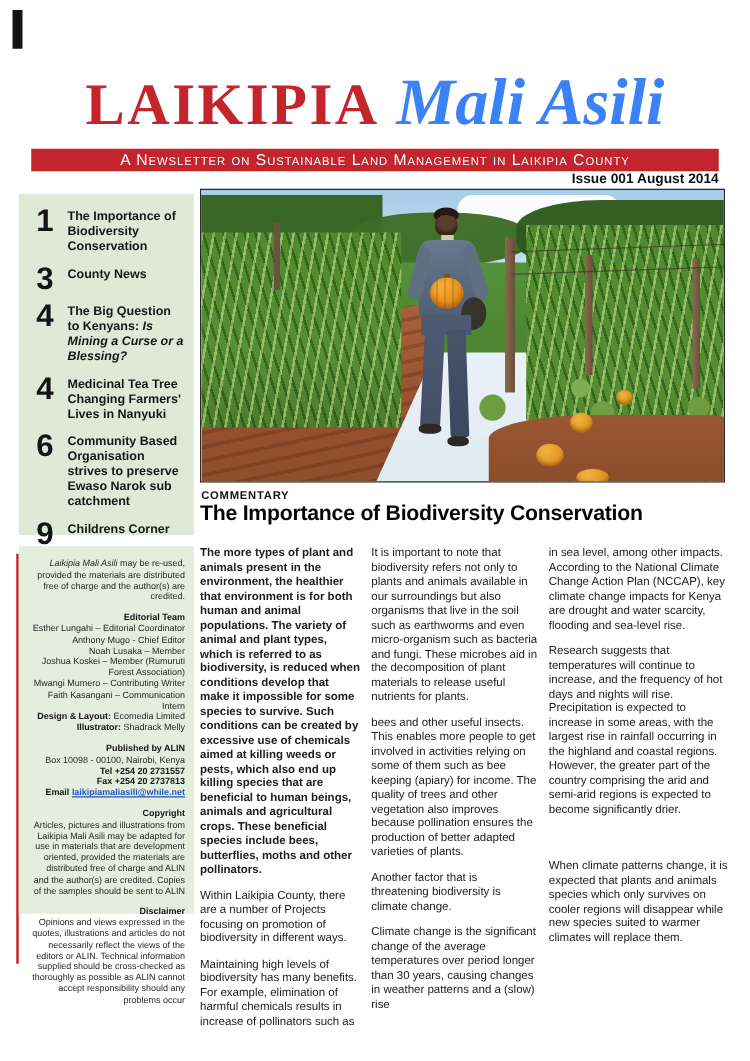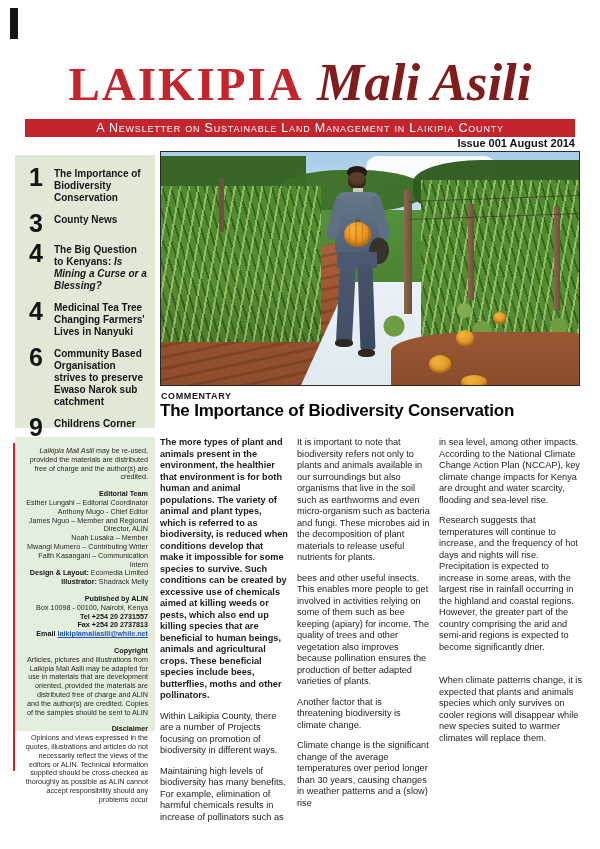--- a/index.html
+++ b/index.html
@@ -9,21 +9,21 @@
     background: #ffffff; overflow: hidden;
     font-family: "Liberation Sans", sans-serif; color:#111;
   }
   
   .reg-mark { position:absolute; left:10px; top:8px; width:8px; height:31px; background:#141414; }
 
   
   .masthead { position:absolute; left:0; top:52px; width:100%; text-align:center; white-space:nowrap;
               font-family:"Liberation Serif", serif; line-height:60px; }
   .title-main { font-size:47px; font-weight:bold; letter-spacing:2px; color:#c4242b; }
-  .title-accent { font-size:53px; font-weight:bold; font-style:italic; color:#7f1d1d; }
+  .title-accent { font-size:53px; font-weight:bold; font-style:italic; color:#3b82f6; }
   .banner { position:absolute; left:25px; top:119px; width:550px; height:18px; background:#c4242b;
             color:#ffffff; text-align:center; line-height:18px; font-size:12.5px;
             font-variant:small-caps; letter-spacing:0.8px; }
   .issue-line { position:absolute; right:25px; top:137px; font-size:11px; font-weight:bold; color:#101010; }
 
   
   .contents-box { position:absolute; left:15px; top:155px; width:140px; height:273px;
                   background:#dfe9d5; padding:12px 8px 0 12px; }
   .contents-title { font-size:24px; font-weight:bold; letter-spacing:0.5px; margin:2px 0 12px 2px; color:#141414; }
   .contents-item { display:flex; gap:9px; margin-bottom:9px; }
@@ -113,21 +113,21 @@
 
   
   .kicker { position:absolute; left:161px; top:391px; font-size:9px; font-weight:bold; letter-spacing:0.6px; color:#141414; }
   .headline { position:absolute; left:160px; top:401px; width:425px; font-size:17px; font-weight:bold;
               letter-spacing:-0.2px; color:#060606; }
   .columns { position:absolute; left:160px; top:437px; width:424px; display:flex; gap:9px; }
   .col { font-size:9.2px; line-height:11.5px; color:#1c1c1c; }
   .col.c1 { width:128px; } .col.c2 { width:133px; } .col.c3 { width:145px; }
   .col p { margin-bottom:9px; }
   .col p.lead { font-weight:bold; }
-  .col p.gap-after { margin-bottom:22px; }
+  .col p.gap-after { margin-bottom:34px; }
 
   
   .info-rule { position:absolute; left:13px; top:443px; width:2px; height:328px; background:#c4242b; }
   .info-box { position:absolute; left:15px; top:437px; width:140px; height:294px; background:#e4eedd;
               padding:10px 7px 0 8px; font-size:7.2px; line-height:8.8px; text-align:right; color:#272727; }
   .info-box .sec { margin-bottom:8px; }
   .info-box .b { font-weight:bold; color:#151515;text-align:right; }
   .info-box .it { font-style:italic; }
   .info-box .line { display:block; }
   .email-link { color:#2255bb; text-decoration:underline; font-weight:bold; cursor:pointer; }
@@ -238,22 +238,22 @@
 
   <div class="info-rule"></div>
   <div class="info-box">
     <div class="sec">
       <span class="it">Laikipia Mali Asili</span><span> may be re-used, provided the materials are distributed free of charge and the author(s) are credited.</span>
     </div>
     <div class="sec">
       <span class="line b">Editorial Team</span>
       <span class="line">Esther Lungahi – Editorial Coordinator</span>
       <span class="line">Anthony Mugo - Chief Editor</span>
-      <span class="line">James Nguo – Member and Regional Director, ALIN</span>
       <span class="line">Noah Lusaka – Member</span>
+      <span class="line">Joshua Koskei – Member (Rumuruti Forest Association)</span>
       <span class="line">Mwangi Mumero – Contributing Writer</span>
       <span class="line">Faith Kasangani – Communication Intern</span>
       <span class="line"><span class="b">Design &amp; Layout: </span><span>Ecomedia Limited</span></span>
       <span class="line"><span class="b">Illustrator: </span><span>Shadrack Melly</span></span>
     </div>
     <div class="sec">
       <span class="line b">Published by ALIN</span>
       <span class="line">Box 10098 - 00100, Nairobi, Kenya</span>
       <span class="line b">Tel +254 20 2731557</span>
       <span class="line b">Fax +254 20 2737813</span>

